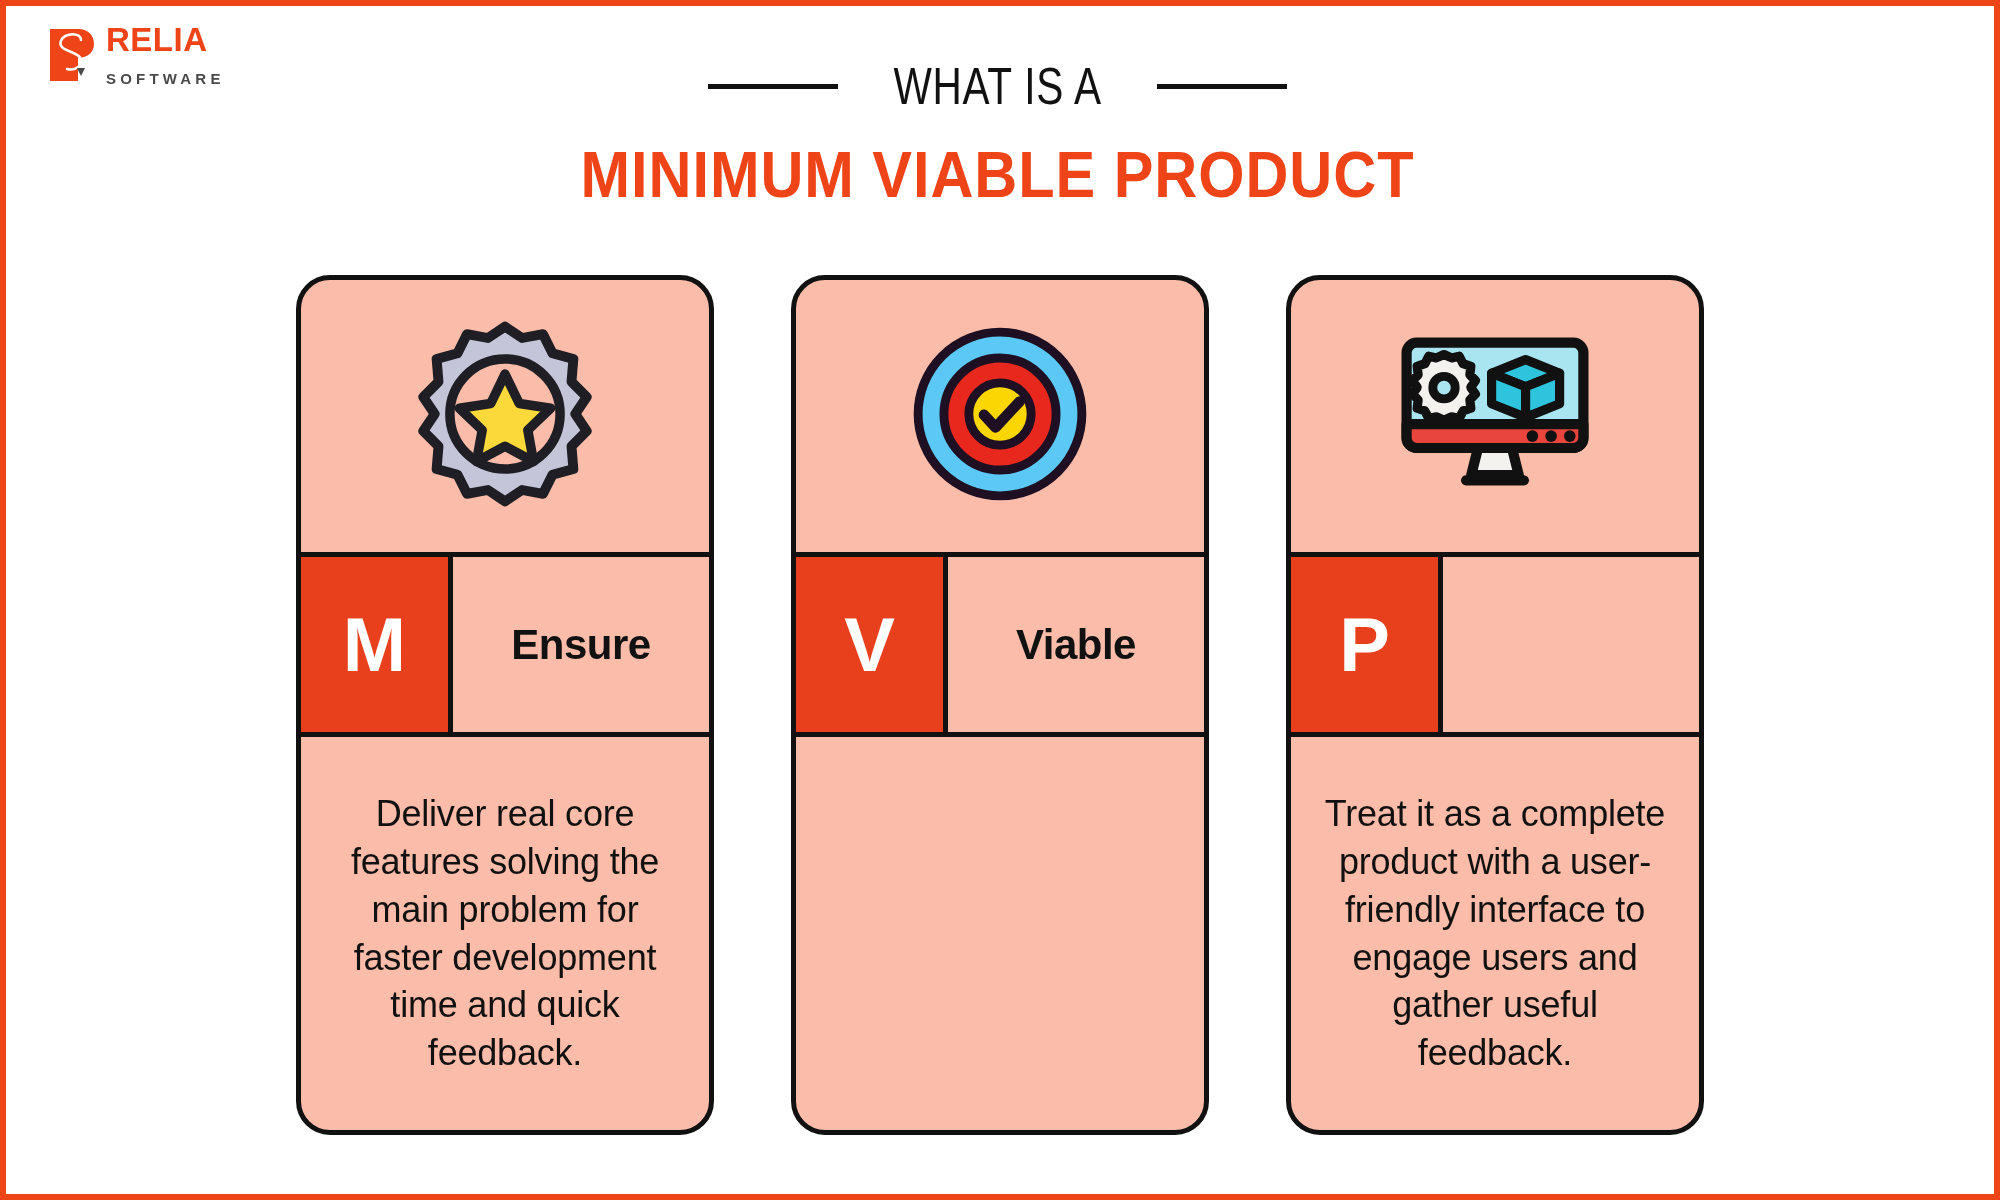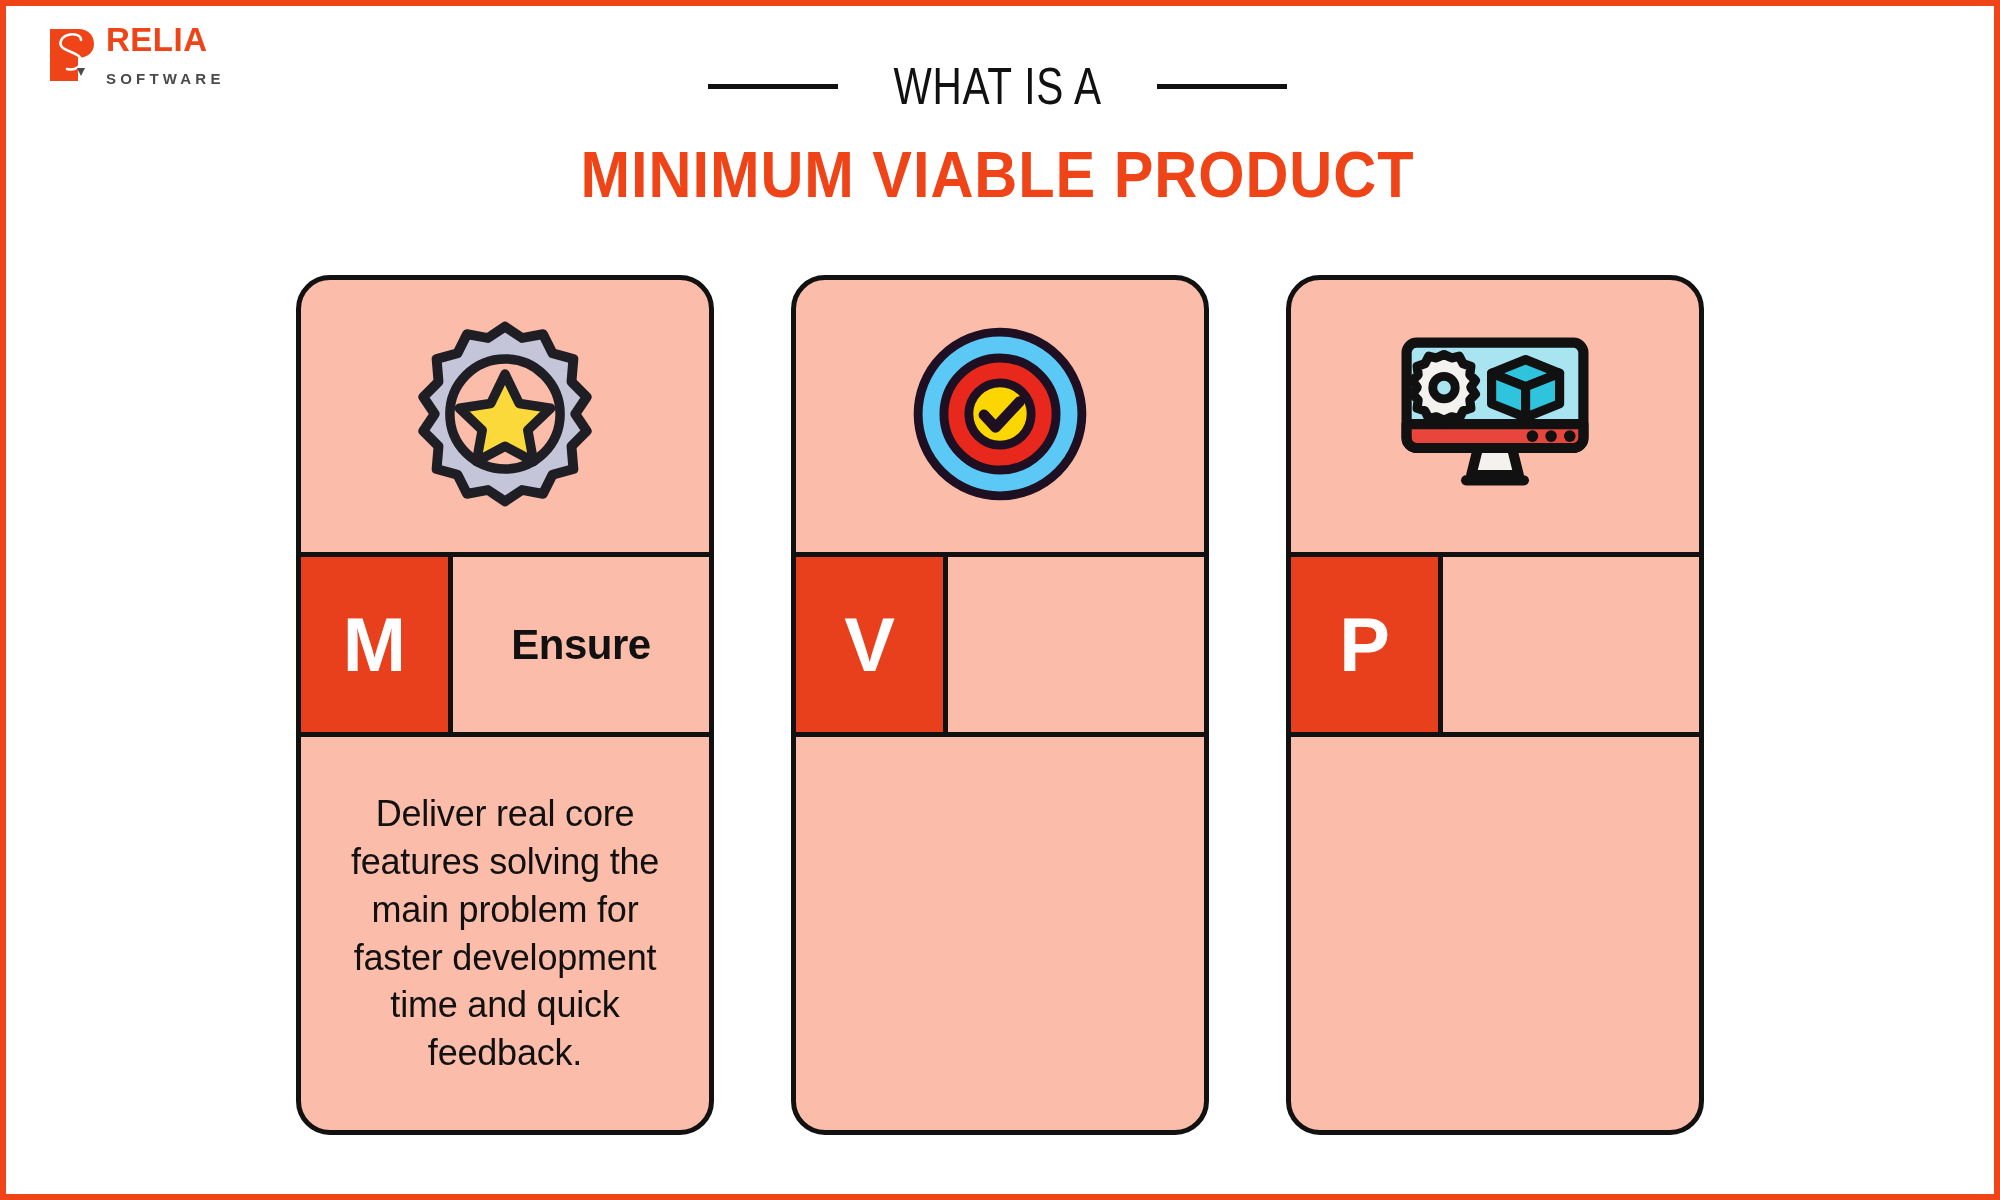--- a/index.html
+++ b/index.html
@@ -178,20 +178,21 @@
         <svg width="178" height="178" viewBox="0 0 100 100" xmlns="http://www.w3.org/2000/svg">
           <circle cx="50" cy="50" r="46" fill="#5bc8f5" stroke="#1e1022" stroke-width="5"></circle>
           <circle cx="50" cy="50" r="31.5" fill="#e8271d" stroke="#1e1022" stroke-width="5"></circle>
           <circle cx="50" cy="50" r="17.5" fill="#fcd600" stroke="#1e1022" stroke-width="5"></circle>
           <path d="M41 50.5 L47.5 57.5 L61 43" fill="none" stroke="#1e1022" stroke-width="6" stroke-linecap="round" stroke-linejoin="round"></path>
         </svg>
       </span>
     </div>
     <div class="card-label">
       <div class="letter-box">V</div>
+      <div class="word-box">Viable</div>
     </div>
   </div>
 
   <div class="card">
     <div class="card-icon">
       <span>
         <svg width="206" height="170" viewBox="0 0 120 100" xmlns="http://www.w3.org/2000/svg">
           <rect x="8" y="8" width="104" height="62" rx="6" fill="#a9e5f0" stroke="#111111" stroke-width="6"></rect>
           <path d="M8 56 h104 v8 a6 6 0 0 1 -6 6 H14 a6 6 0 0 1 -6 -6 Z" fill="#e8453c" stroke="#111111" stroke-width="6" stroke-linejoin="round"></path>
           <circle cx="82" cy="63" r="3.4" fill="#111111"></circle>
@@ -209,15 +210,18 @@
             <path d="M78 18 L98 26 L78 34 L58 26 Z" fill="#2ec4dd" stroke="#111111" stroke-width="5.4" stroke-linejoin="round"></path>
             <path d="M58 26 L58 44 L78 52 L78 34 Z" fill="#2ec4dd" stroke="#111111" stroke-width="5.4" stroke-linejoin="round"></path>
             <path d="M98 26 L98 44 L78 52 L78 34 Z" fill="#2ec4dd" stroke="#111111" stroke-width="5.4" stroke-linejoin="round"></path>
           </g>
         </svg>
       </span>
     </div>
     <div class="card-label">
       <div class="letter-box">P</div>
     </div>
+    <div class="card-body">
+      <span>Treat it as a complete product with a user-friendly interface to engage users and gather useful feedback.</span>
+    </div>
   </div>
 
 </div>
 
 </body></html>

